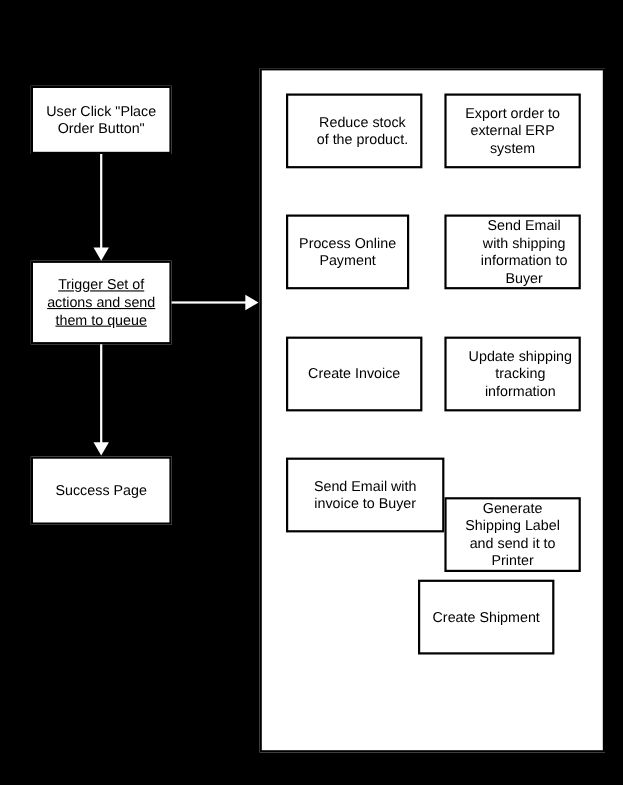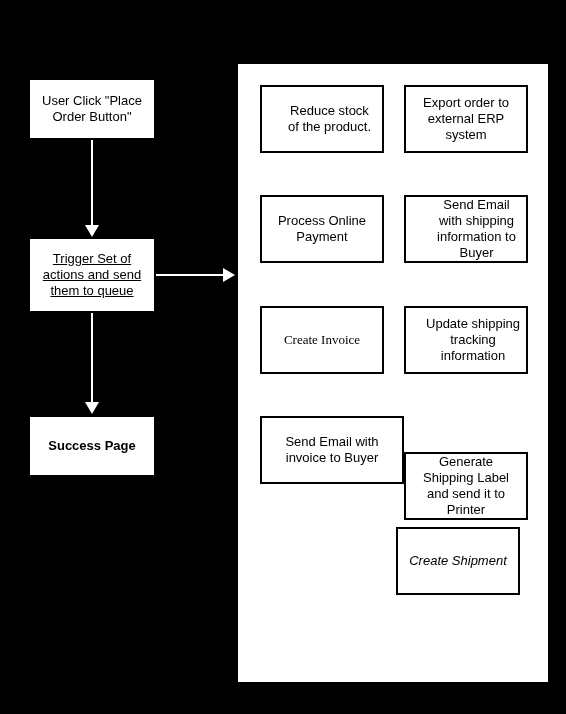--- a/index.html
+++ b/index.html
@@ -51,41 +51,41 @@
       border-left: 12px solid #fff;
     }
   </style>
 </head>
 <body>
 
 <div class="box" style="left:28px; top:78px; width:128px; height:62px;">User Click "Place Order Button"</div>
 
 <div class="box" style="left:28px; top:237px; width:128px; height:76px;text-decoration:underline;">Trigger Set of actions and send them to queue</div>
 
-<div class="box" style="left:28px; top:415px; width:128px; height:62px;font-weight:bold;">Success Page</div>
+<div class="box" style="left:28px; top:415px; width:128px; height:62px;">Success Page</div>
 
 <div class="panel" style="left:236px; top:62px; width:314px; height:622px;"></div>
 
 <div class="box" style="left:260px; top:85px; width:124px; height:68px;padding-left:21px;">Reduce stock of the product.</div>
 
-<div class="box" style="left:260px; top:195px; width:124px; height:68px;">Process Online Payment</div>
+<div class="box" style="left:260px; top:195px; width:112px; height:68px;">Process Online Payment</div>
 
-<div class="box" style="left:260px; top:306px; width:124px; height:68px;font-family:Liberation Serif, serif;">Create Invoice</div>
+<div class="box" style="left:260px; top:306px; width:124px; height:68px;">Create Invoice</div>
 
 <div class="box" style="left:260px; top:416px; width:144px; height:68px;">Send Email with invoice to Buyer</div>
 
 <div class="box" style="left:404px; top:85px; width:124px; height:68px;">Export order to external ERP system</div>
 
 <div class="box" style="left:404px; top:195px; width:124px; height:68px;padding-left:27px;">Send Email with shipping information to Buyer</div>
 
 <div class="box" style="left:404px; top:306px; width:124px; height:68px;padding-left:20px;">Update shipping tracking information</div>
 
 <div class="box" style="left:404px; top:416px; width:124px; height:68px;margin-top:36px;">Generate Shipping Label and send it to Printer</div>
 
-<div class="box" style="left:396px; top:527px; width:124px; height:68px;font-style:italic;">Create Shipment</div>
+<div class="box" style="left:380px; top:527px; width:124px; height:68px;">Create Shipment</div>
 
 <div class="arrow" style="left:85px; top:140px; width:14px; height:97px;">
   <div class="shaft" style="left:6px; top:0; width:2px; height:86px;"></div>
   <div class="head-down" style="left:0; top:85px;"></div>
 </div>
 
 <div class="arrow" style="left:85px; top:313px; width:14px; height:102px;">
   <div class="shaft" style="left:6px; top:0; width:2px; height:90px;"></div>
   <div class="head-down" style="left:0; top:89px;"></div>
 </div>

